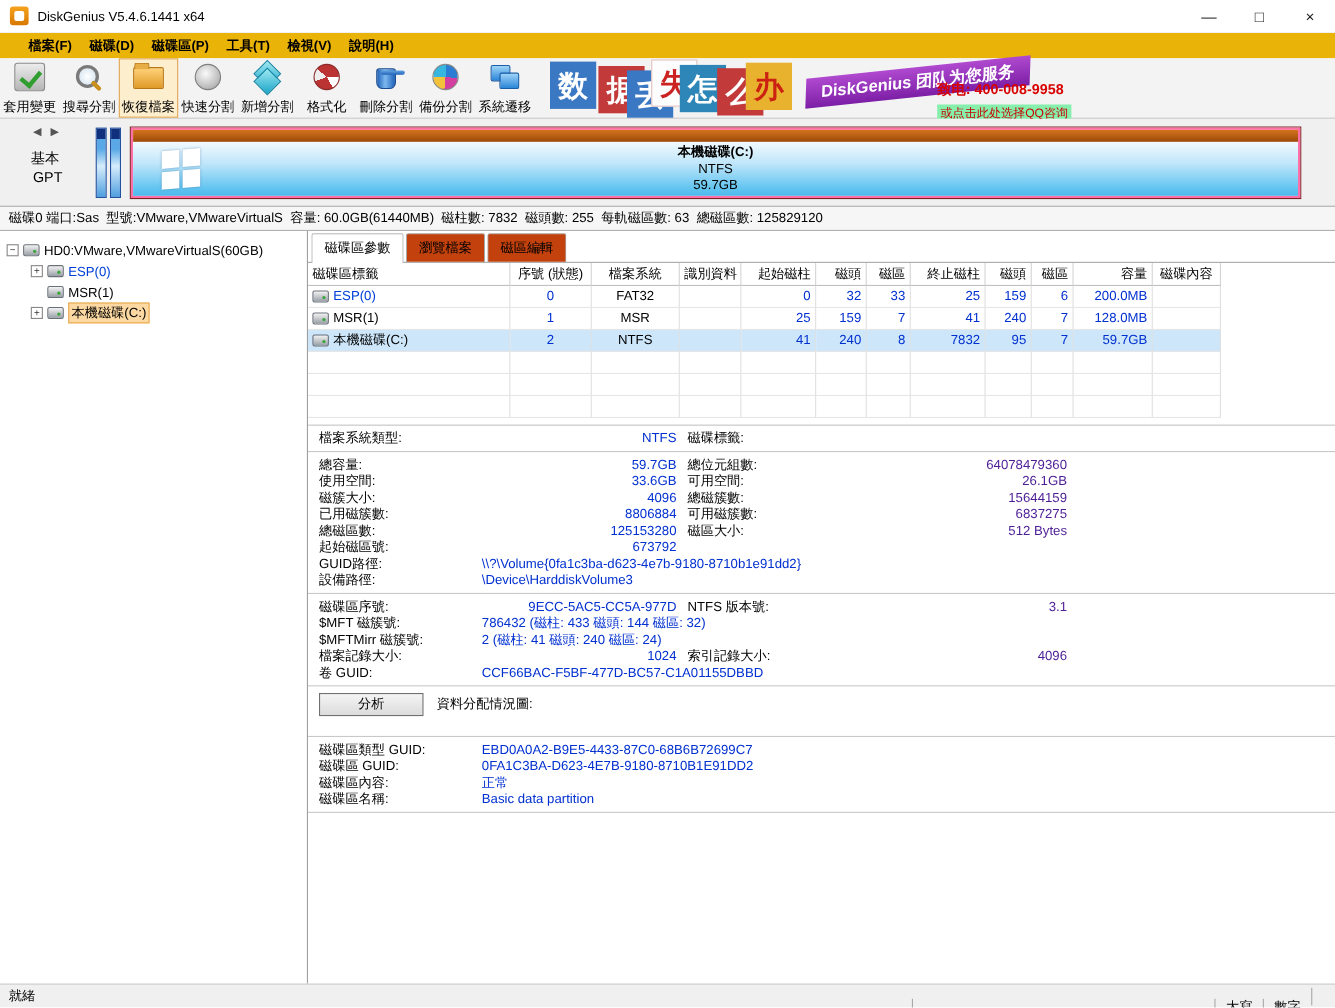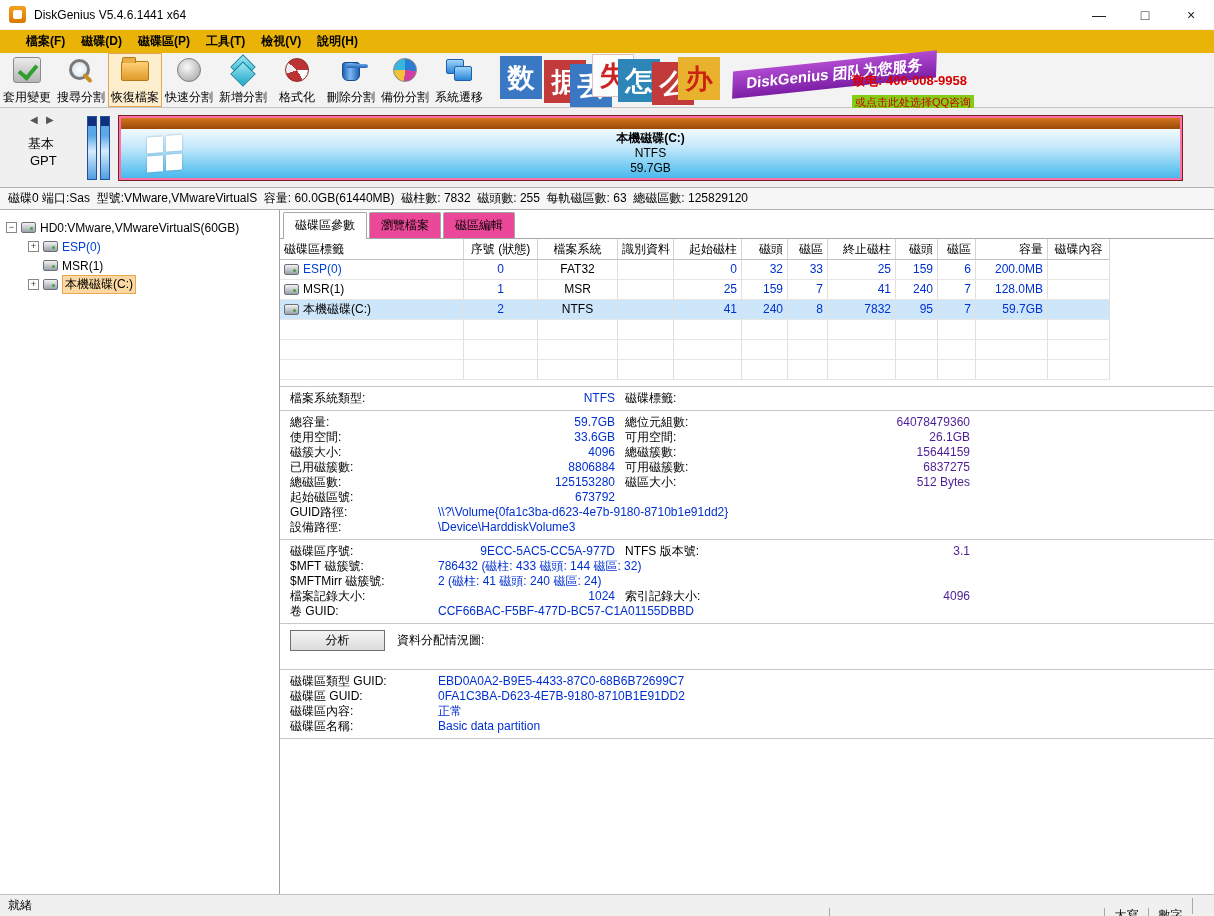--- a/index.html
+++ b/index.html
@@ -62,21 +62,21 @@
   .t0 { left:0;   top:3px;  background:#3b78c3; color:#fff; }
   .t1 { left:44px; top:7px;  background:#c23a3a; color:#fff; }
   .t2 { left:70px; top:11px; background:#3b78c3; color:#fff; }
   .t3 { left:92px; top:1px;  background:#fdfdfd; color:#c22; border:1px solid #e0c0c0; }
   .t4 { left:118px; top:6px; background:#2e86b8; color:#fff; }
   .t5 { left:152px; top:9px; background:#c23a3a; color:#fff; }
   .t6 { left:178px; top:4px; background:#e8b22e; color:#c21; }
   .ribbon { position:absolute; left:232px; top:8px; padding:4px 14px; transform:rotate(-6deg) skewX(-8deg);
     background:linear-gradient(#b04ad0,#7c1fa6); color:#fff; font-weight:bold; font-size:15px; white-space:nowrap; }
   .ad-phone { position:absolute; left:352px; top:19px; color:#d80000; font-weight:bold; font-size:13px; white-space:nowrap; }
-  .ad-qq { position:absolute; left:352px; top:42px; background:#84cc16; color:#c80000; font-size:11px; padding:0 3px; white-space:nowrap; }
+  .ad-qq { position:absolute; left:352px; top:42px; background:#86efac; color:#c80000; font-size:11px; padding:0 3px; white-space:nowrap; }
 
   
   .diskbar { height:80px; background:#f0f0f0; border-bottom:1px solid #b0b0b0; position:relative; }
   .nav-arrow { position:absolute; top:6px; color:#555; font-size:10px; }
   .nav-left { left:30px; } .nav-right { left:46px; }
   .db-type { position:absolute; left:28px; top:27px; font-size:13px; }
   .db-scheme { position:absolute; left:30px; top:45px; font-size:13px; }
   .minibar { position:absolute; top:8px; width:10px; height:64px; border:1px solid #23519e;
     background:linear-gradient(#10307e 0 9px,#5aa9e6 9px 30%,#d6ecfb 55%,#4f9fe0); }
   .mb1 { left:87px; } .mb2 { left:100px; }
@@ -109,21 +109,21 @@
     background:linear-gradient(#f2f2f2,#9aa0a8); position:relative; }
   .disk-ico::after { content:""; position:absolute; right:2px; bottom:2px; width:3px; height:3px;
     border-radius:50%; background:#3da53d; }
   .tree-blue { color:#0040d8; }
   .tree-sel { background:#fcd9a2; border:1px solid #e8a94e; padding:0 2px; }
 
   .right-panel { flex:1; background:#fff; overflow:hidden; }
 
   
   .tabs { height:29px; display:flex; align-items:flex-end; padding-left:3px; border-bottom:1px solid #a8a8a8; background:#fff; }
-  .tab { padding:4px 11px; border:1px solid #a8a8a8; border-bottom:none; background:#ec4899;
+  .tab { padding:4px 11px; border:1px solid #a8a8a8; border-bottom:none; background:#c2410c;
     margin-right:2px; border-radius:2px 2px 0 0; position:relative; }
   .tab.active { background:#fff; margin-bottom:-1px; padding-bottom:5px; }
 
   
   .grid { width:830px; }
   .grow { display:flex; height:20px; line-height:19px; }
   .ghead { height:21px; line-height:20px; }
   .gcell { border-right:1px solid #e0e0e0; border-bottom:1px solid #e6e6e6; padding:0 4px;
     white-space:nowrap; overflow:hidden; display:flex; align-items:center; }
   .ghead .gcell { border-right:1px solid #d4d4d4; border-bottom:1px solid #c0c0c0; }

